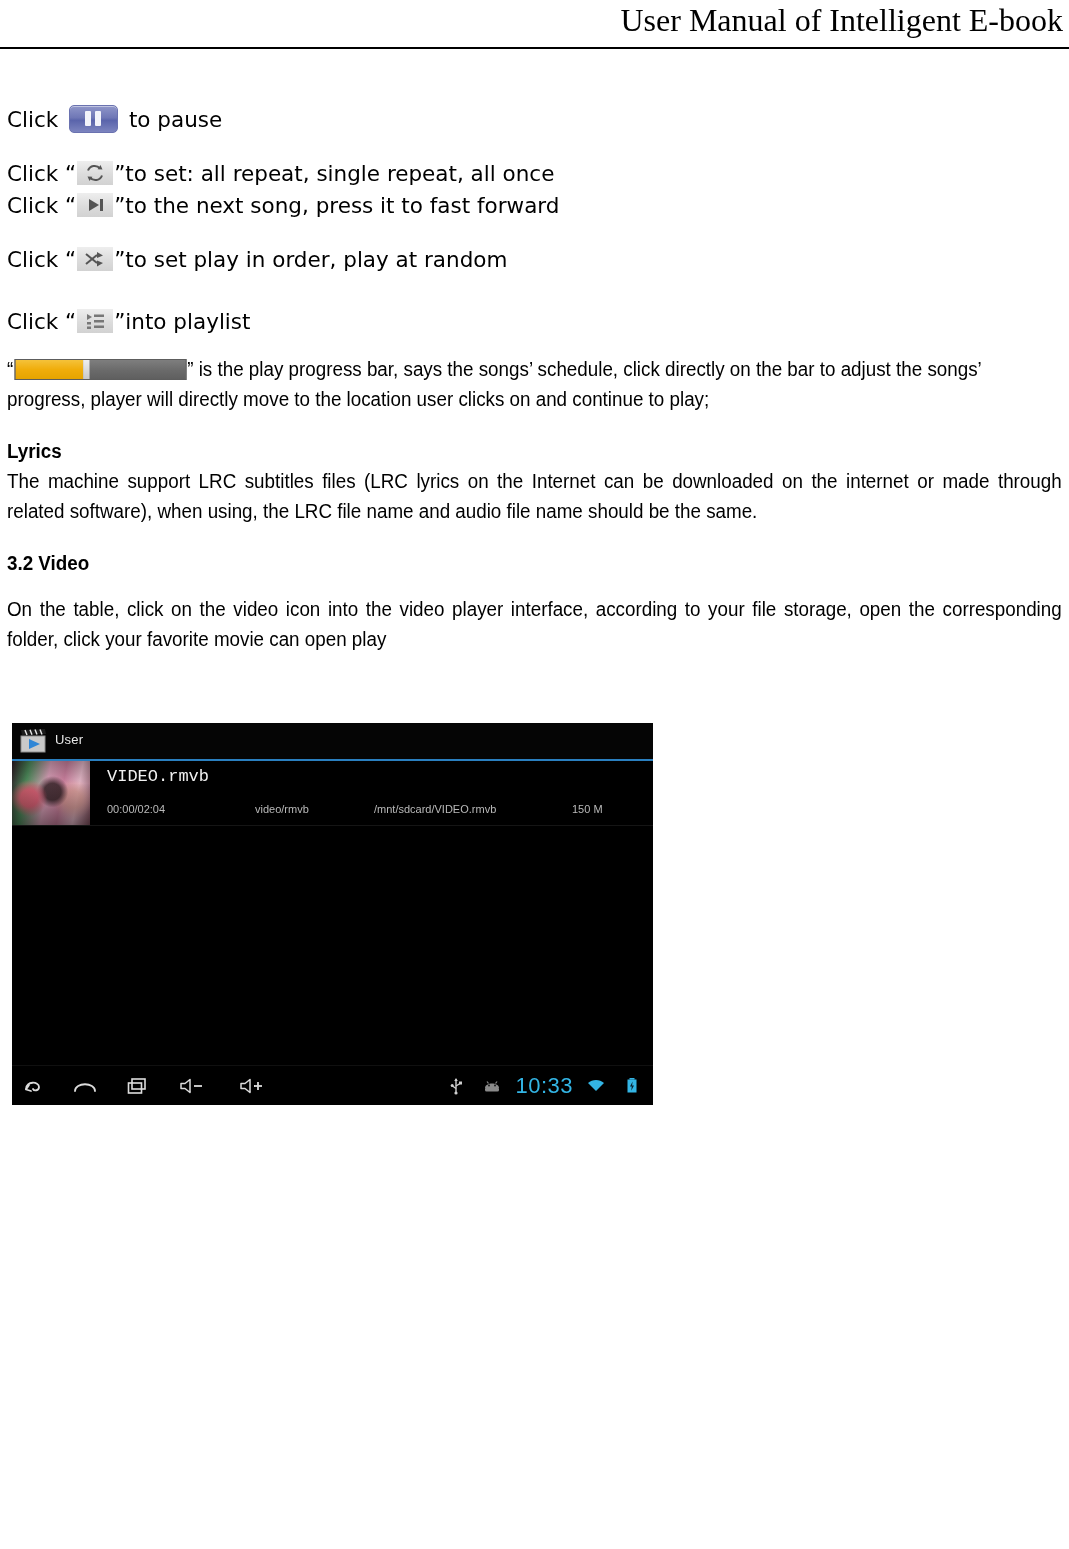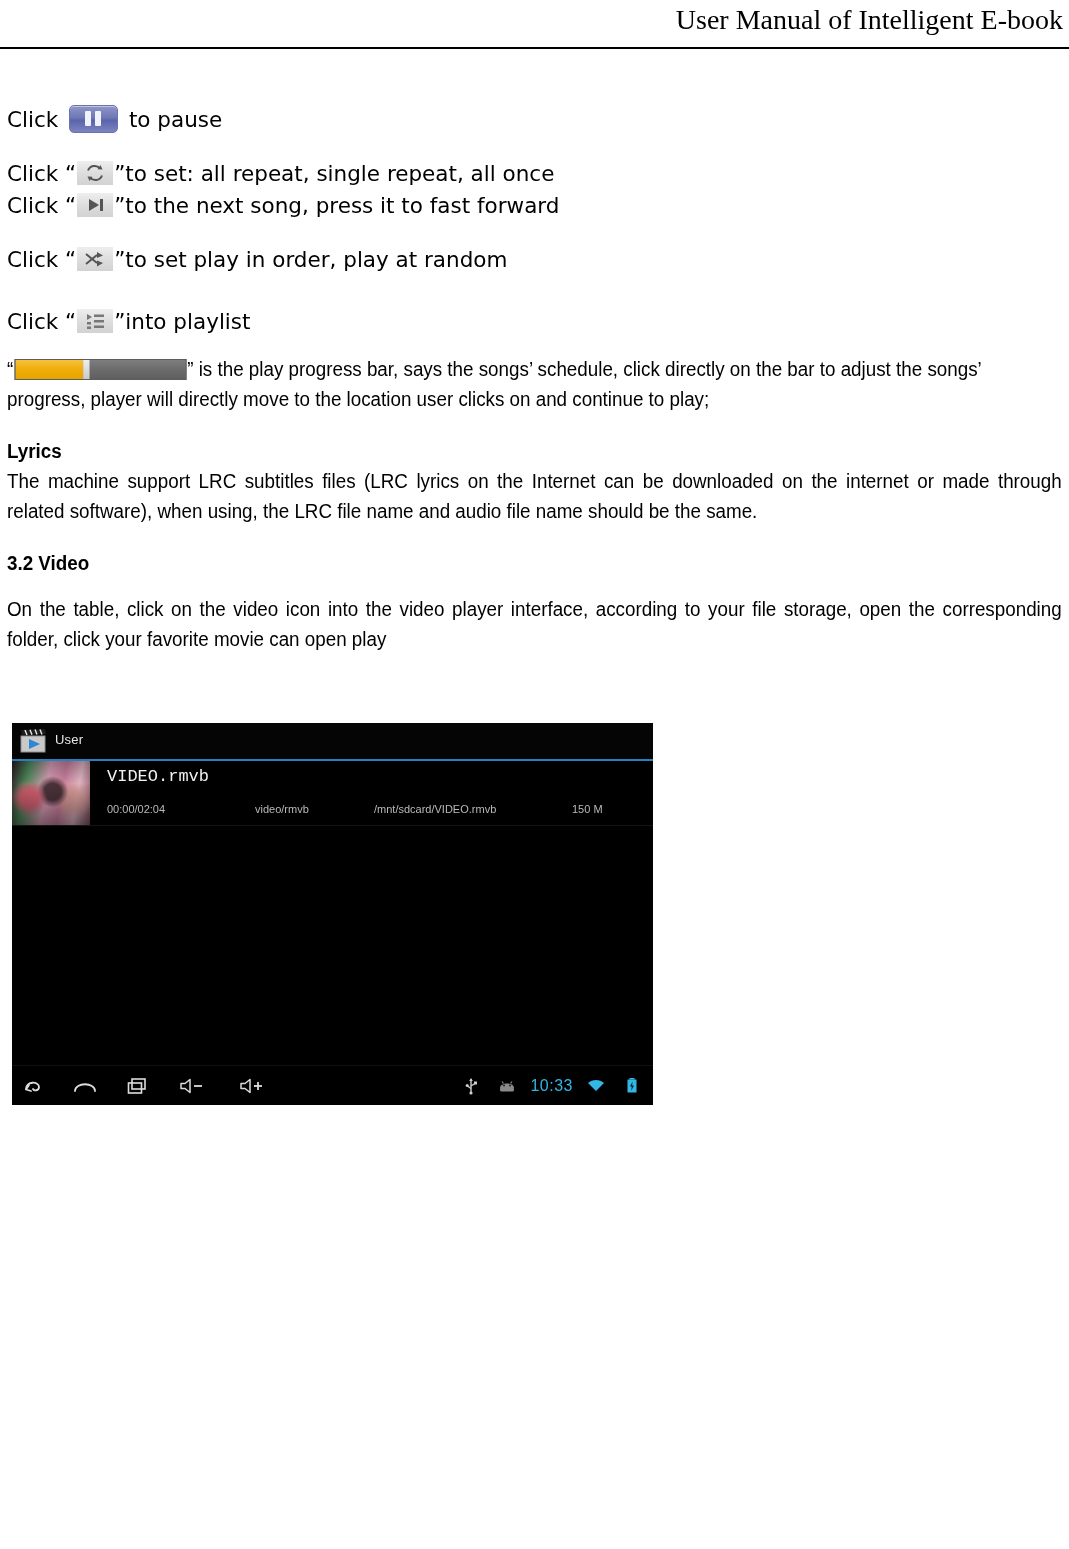--- a/index.html
+++ b/index.html
@@ -31,21 +31,21 @@
     left: 0;
     width: 1069px;
     height: 50px;
     box-sizing: border-box;
   }
   .doc-header-title {
     position: absolute;
     right: 6px;
     top: 0px;
     font-family: "Liberation Serif", serif;
-    font-size: 28px;
+    font-size: 32px;
     line-height: 40px;
     white-space: nowrap;
     color: #000;
   }
   .doc-header-rule {
     position: absolute;
     left: 0;
     right: 0;
     top: 47px;
     border-top: 2.5px solid #000;
@@ -277,21 +277,21 @@
     right: 8px; top: 0; bottom: 0;
     display: flex;
     align-items: center;
     gap: 10px;
   }
   .nav-btn { width: 26px; height: 26px; display:flex; align-items:center; justify-content:center; }
   .vol-btn { width: 34px; height: 26px; display:flex; align-items:center; justify-content:center; }
   .clock {
     color: #33b5e5;
     font-family: "Liberation Sans", sans-serif;
-    font-size: 16px;
+    font-size: 22px;
     line-height: 21px;
     letter-spacing: .5px;
   }
 
   
   .doc-footer {
     position: absolute;
     left: 0;
     bottom: 0;
     width: 1069px;

